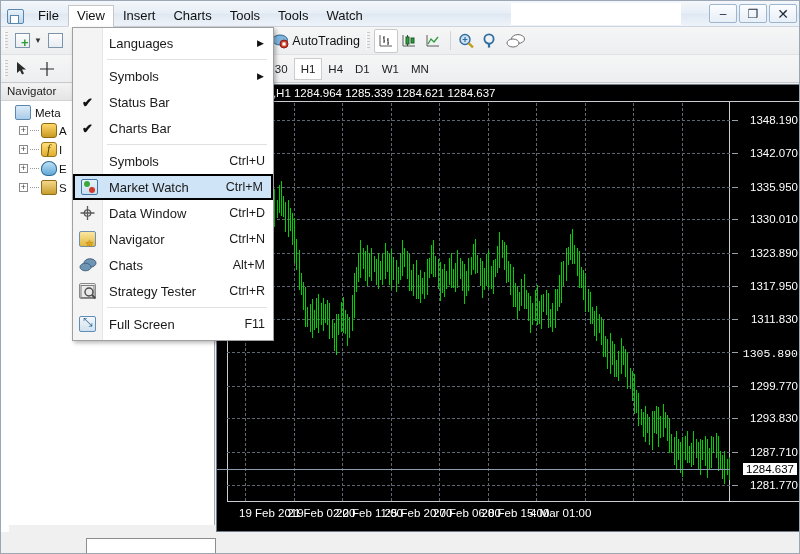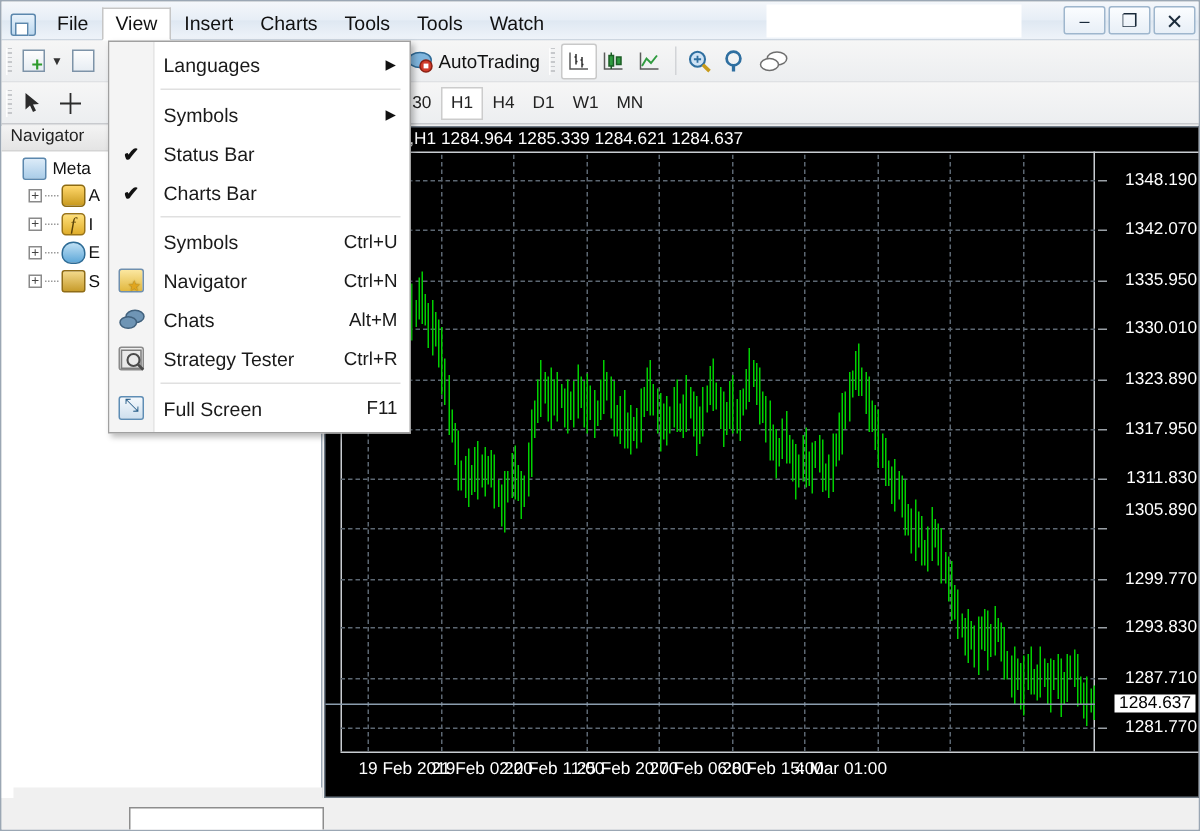--- a/index.html
+++ b/index.html
@@ -719,21 +719,21 @@
         <div class="plabel" style="top: 101.833px;">1335.950</div>
         <div class="ptick" style="top: 101.833px;"></div>
         <div class="plabel" style="top: 134.486px;">1330.010</div>
         <div class="ptick" style="top: 134.486px;"></div>
         <div class="plabel" style="top: 168.13px;">1323.890</div>
         <div class="ptick" style="top: 168.13px;"></div>
         <div class="plabel" style="top: 200.783px;">1317.950</div>
         <div class="ptick" style="top: 200.783px;"></div>
         <div class="plabel" style="top: 234.426px;">1311.830</div>
         <div class="ptick" style="top: 234.426px;"></div>
-        <div class="plabel" style="top: 255px;">1305.890</div>
+        <div class="plabel" style="top: 268px; font-family: Liberation Mono, monospace;">1305.890</div>
         <div class="ptick" style="top: 267.08px;"></div>
         <div class="plabel" style="top: 300.723px;">1299.770</div>
         <div class="ptick" style="top: 300.723px;"></div>
         <div class="plabel" style="top: 333.377px;">1293.830</div>
         <div class="ptick" style="top: 333.377px;"></div>
         <div class="plabel" style="top: 367.02px;">1287.710</div>
         <div class="ptick" style="top: 367.02px;"></div>
         <div class="plabel" style="top: 399.673px;">1281.770</div>
         <div class="ptick" style="top: 399.673px;"></div>
         <div class="cur-price" style="top: 383.913px;">1284.637</div>
@@ -770,20 +770,33 @@
       </div>
       <div class="dd-item">
         <span class="check">✔</span>
         <span class="lbl">Charts Bar</span>
       </div>
       <div class="dd-sep"></div>
       <div class="dd-item">
         <span class="lbl">Symbols</span>
         <span class="acc">Ctrl+U</span>
       </div>
+      <div class="dd-item sel">
+        <span class="dd-ico i-mw"></span>
+        <span class="lbl">Market Watch</span>
+        <span class="acc">Ctrl+M</span>
+      </div>
+      <div class="dd-item">
+        <span class="dd-ico i-dw"><svg width="17" height="16">
+            <path d="M8.5 1 V15 M1.5 8 H15.5" stroke="#5a5a5a" stroke-width="1.3"></path>
+            <circle cx="8.5" cy="8" r="3.2" fill="none" stroke="#5a5a5a" stroke-width="1.3"></circle>
+          </svg></span>
+        <span class="lbl">Data Window</span>
+        <span class="acc">Ctrl+D</span>
+      </div>
       <div class="dd-item">
         <span class="dd-ico i-nav"></span>
         <span class="lbl">Navigator</span>
         <span class="acc">Ctrl+N</span>
       </div>
       <div class="dd-item">
         <span class="dd-ico i-chat"><svg width="18" height="16">
             <ellipse cx="11" cy="6" rx="6" ry="4.2" fill="#6f95b5" stroke="#41617d"></ellipse>
             <ellipse cx="6.5" cy="10" rx="5.5" ry="3.8" fill="#6f95b5" stroke="#41617d"></ellipse>
           </svg></span>

